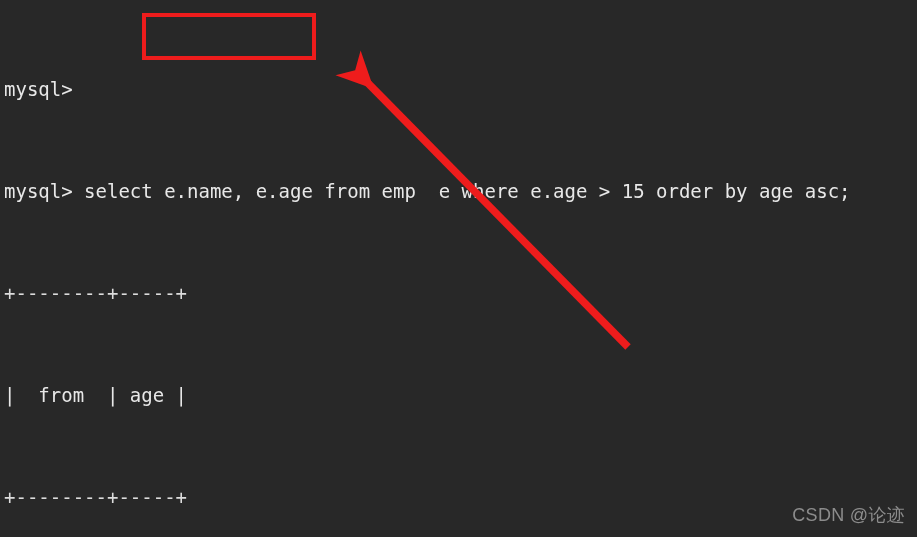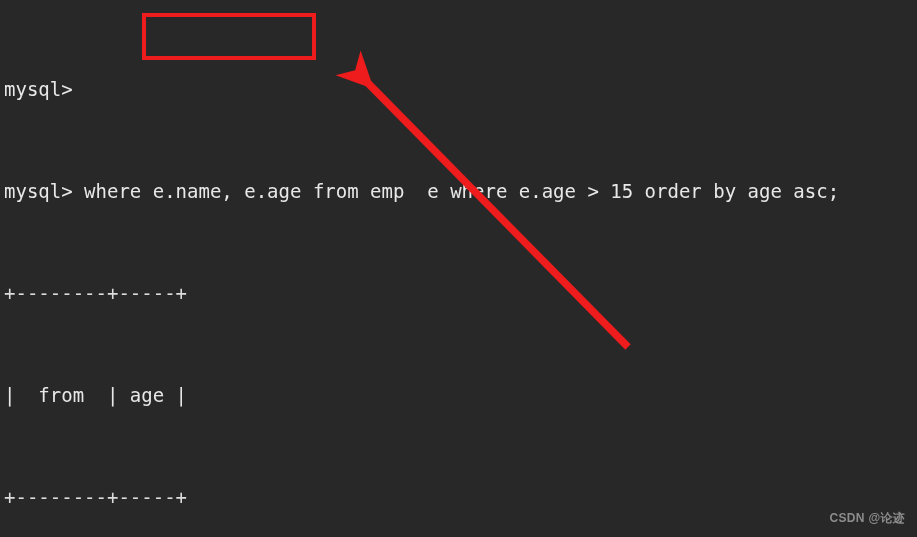--- a/index.html
+++ b/index.html
@@ -63,36 +63,35 @@
     left: 0;
     top: 0;
   }
 
   
   #watermark {
     position: absolute;
     right: 12px;
     bottom: 10px;
     font-family: "Liberation Sans", "DejaVu Sans", sans-serif;
-    font-size: 12px;
+    font-size: 18px;
     color: #8c8c8c;
     letter-spacing: 0.3px;
-    font-weight: bold;
   }
 </style>
 </head>
 <body>
 
 <div id="screen">
 
   <div id="terminal">
 
     <div class="tline">mysql&gt;</div>
 
-    <div class="tline"><span>mysql&gt; </span><span>where</span><span> e.name, e.age </span><span>from emp  e where e.age &gt; 15 order by age asc;</span></div>
+    <div class="tline"><span>mysql&gt; </span><span>select</span><span> e.name, e.age </span><span>from emp  e where e.age &gt; 15 order by age asc;</span></div>
 
     <div class="tline rule">+--------+-----+</div>
 
     <div class="tline">|  from  | age |</div>
 
     <div class="tline rule">+--------+-----+</div>
 
     
 
     

